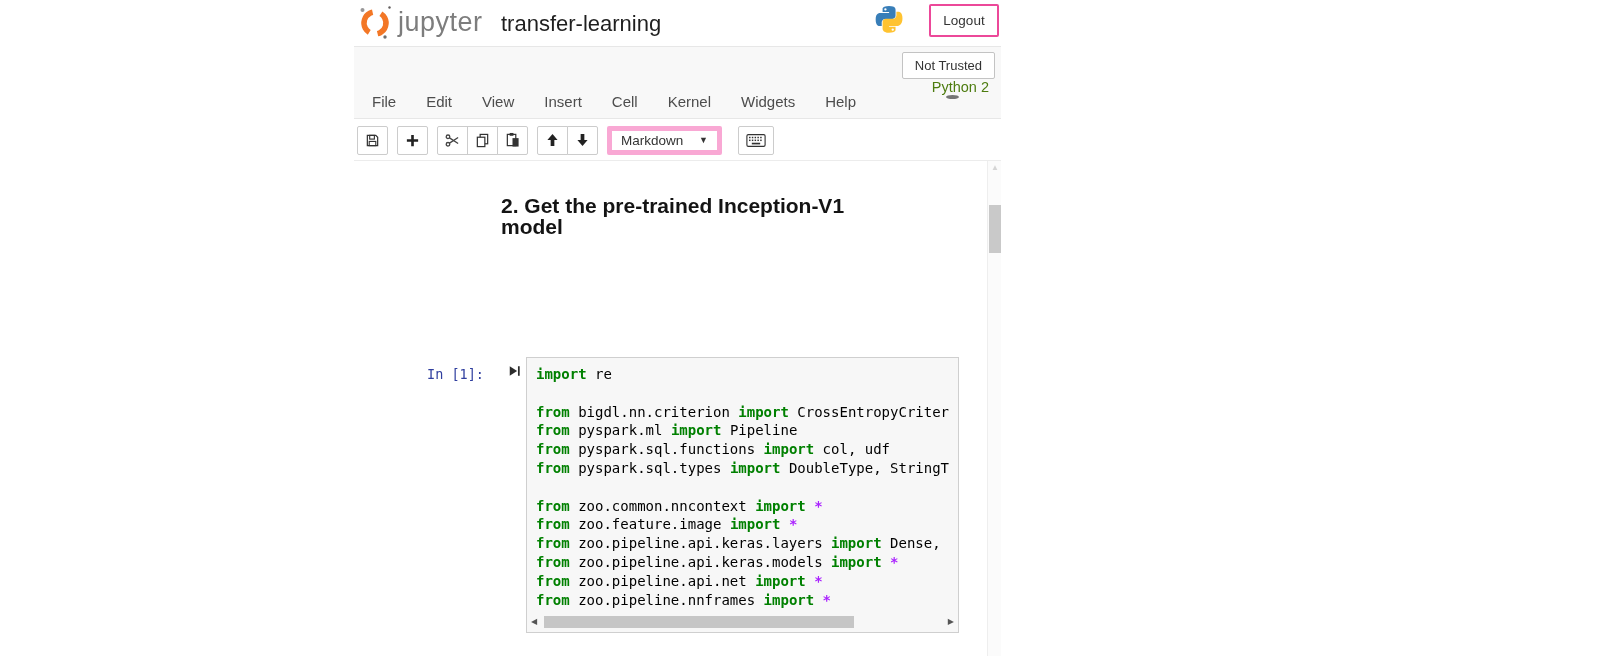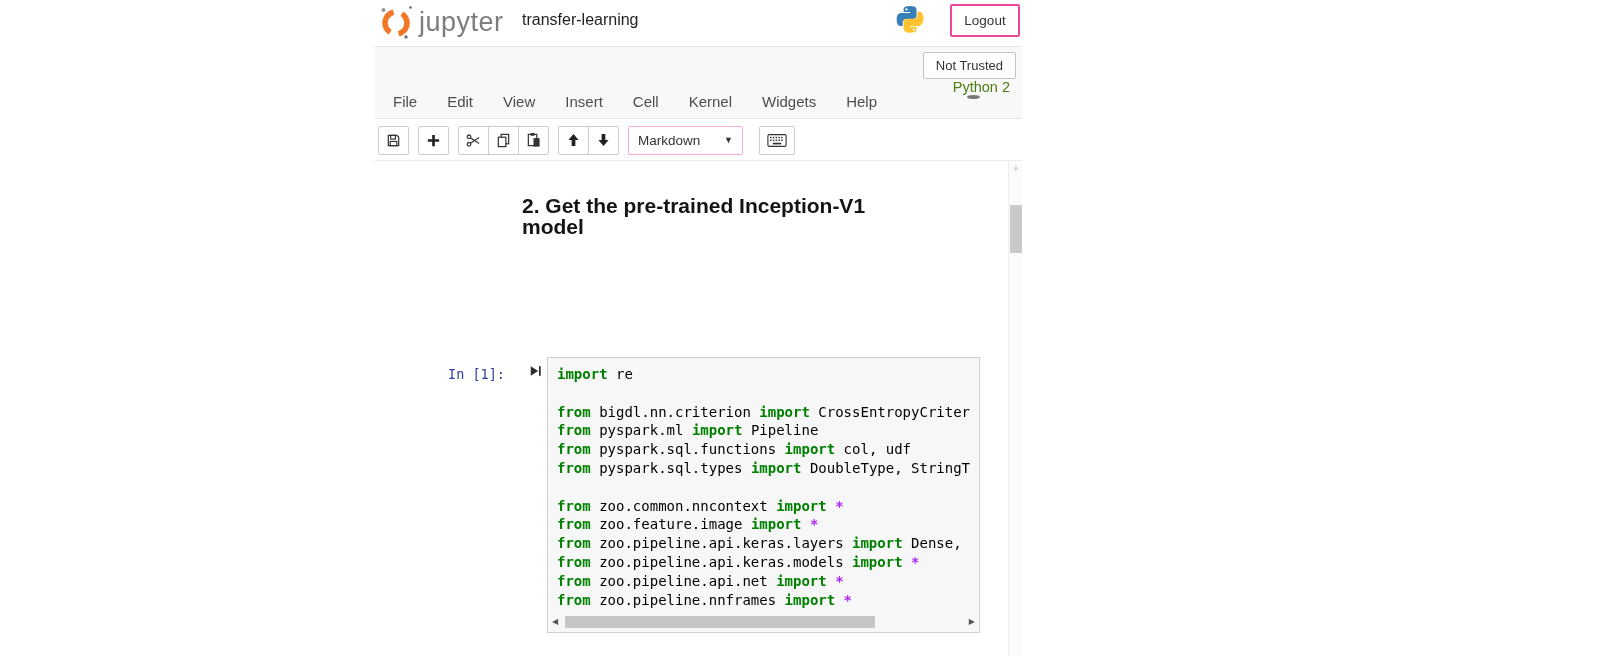--- a/index.html
+++ b/index.html
@@ -1,24 +1,24 @@
 <!DOCTYPE html>
 <html><head>
 <meta charset="utf-8">
 <style>
   * { margin:0; padding:0; box-sizing:border-box; }
   body { background:#fff; font-family:"Liberation Sans", sans-serif; }
   .page { position:relative; width:1600px; height:656px; background:#fff; overflow:hidden; }
-  .app  { position:absolute; left:375px; top:0; width:647px; height:656px; }
+  .app  { position:absolute; left:354px; top:0; width:647px; height:656px; }
 
   
   .nb-header { position:absolute; top:0; left:0; width:100%; height:46px; background:#fff; }
   .logo { position:absolute; left:2px; top:3px; display:flex; align-items:center; cursor:pointer; }
   .logo-text { font-size:27px; color:#7d7d7d; letter-spacing:0.5px; margin-left:4px; }
-  .nb-title { position:absolute; left:147px; top:11px; font-size:16px; color:#1f1f1f; cursor:text; }
+  .nb-title { position:absolute; left:147px; top:11px; font-size:22px; color:#1f1f1f; cursor:text; }
   .py-logo { position:absolute; left:520px; top:4px; }
   .logout-btn { position:absolute; right:2px; top:4px; width:70px; height:33px; background:#fff;
     border:2px solid #ec4899; border-radius:2px; font-size:13.5px; color:#333; cursor:pointer;
     font-family:"Liberation Sans", sans-serif; }
 
   
   .menu-wrap { position:absolute; top:46px; left:0; width:100%; height:73px; background:#f8f8f8;
     border-top:1px solid #e7e7e7; border-bottom:1px solid #e7e7e7; }
   .kernel-row { position:absolute; top:5px; right:0; height:30px; display:flex; align-items:center; padding-right:6px;flex-direction:column; }
   .not-trusted { background:#fff; border:1px solid #c3c3c3; border-radius:2px; padding:5px 12px;
@@ -33,21 +33,21 @@
   
   .toolbar { position:absolute; top:120px; left:0; width:100%; height:41px; background:#fff;
     border-bottom:1px solid #ececec; display:flex; align-items:center; padding-left:3px; }
   .grp { display:flex; margin-right:9px; }
   .tbtn { min-width:31px; height:29px; background:#fff; border:1px solid #ccc; border-radius:2px;
     display:flex; align-items:center; justify-content:center; cursor:pointer; padding:0 7px; }
   .grp .tbtn { border-radius:0; margin-left:-1px; }
   .grp .tbtn:first-child { border-top-left-radius:2px; border-bottom-left-radius:2px; margin-left:0; }
   .grp .tbtn:last-child { border-top-right-radius:2px; border-bottom-right-radius:2px; }
   .run-text { font-size:14px; color:#333; margin-left:5px; }
-  .celltype { width:115px; height:29px; background:#fff; border:1px solid #f9a8d4; border-radius:2px;
+  .celltype { width:115px; height:29px; background:#fff; border:5px solid #f9a8d4; border-radius:2px;
     display:flex; align-items:center; font-size:13.5px; color:#333; padding:0 9px; cursor:pointer; margin-right:16px; }
   .celltype .caret { margin-left:auto; font-size:9px; color:#333; }
 
   
   .notebook { position:absolute; top:161px; left:0; width:633px; height:495px; background:#fff; overflow:hidden; }
   .md-heading { position:absolute; left:147px; top:34px; width:378px; font-size:21px; font-weight:bold;
     color:#141414; line-height:21px; }
   .md-para { position:absolute; left:147px; top:106px; width:382px; font-size:15px; color:#1c1c1c; line-height:22.5px; }
   .md-para a { text-decoration:underline; cursor:pointer; }
 

